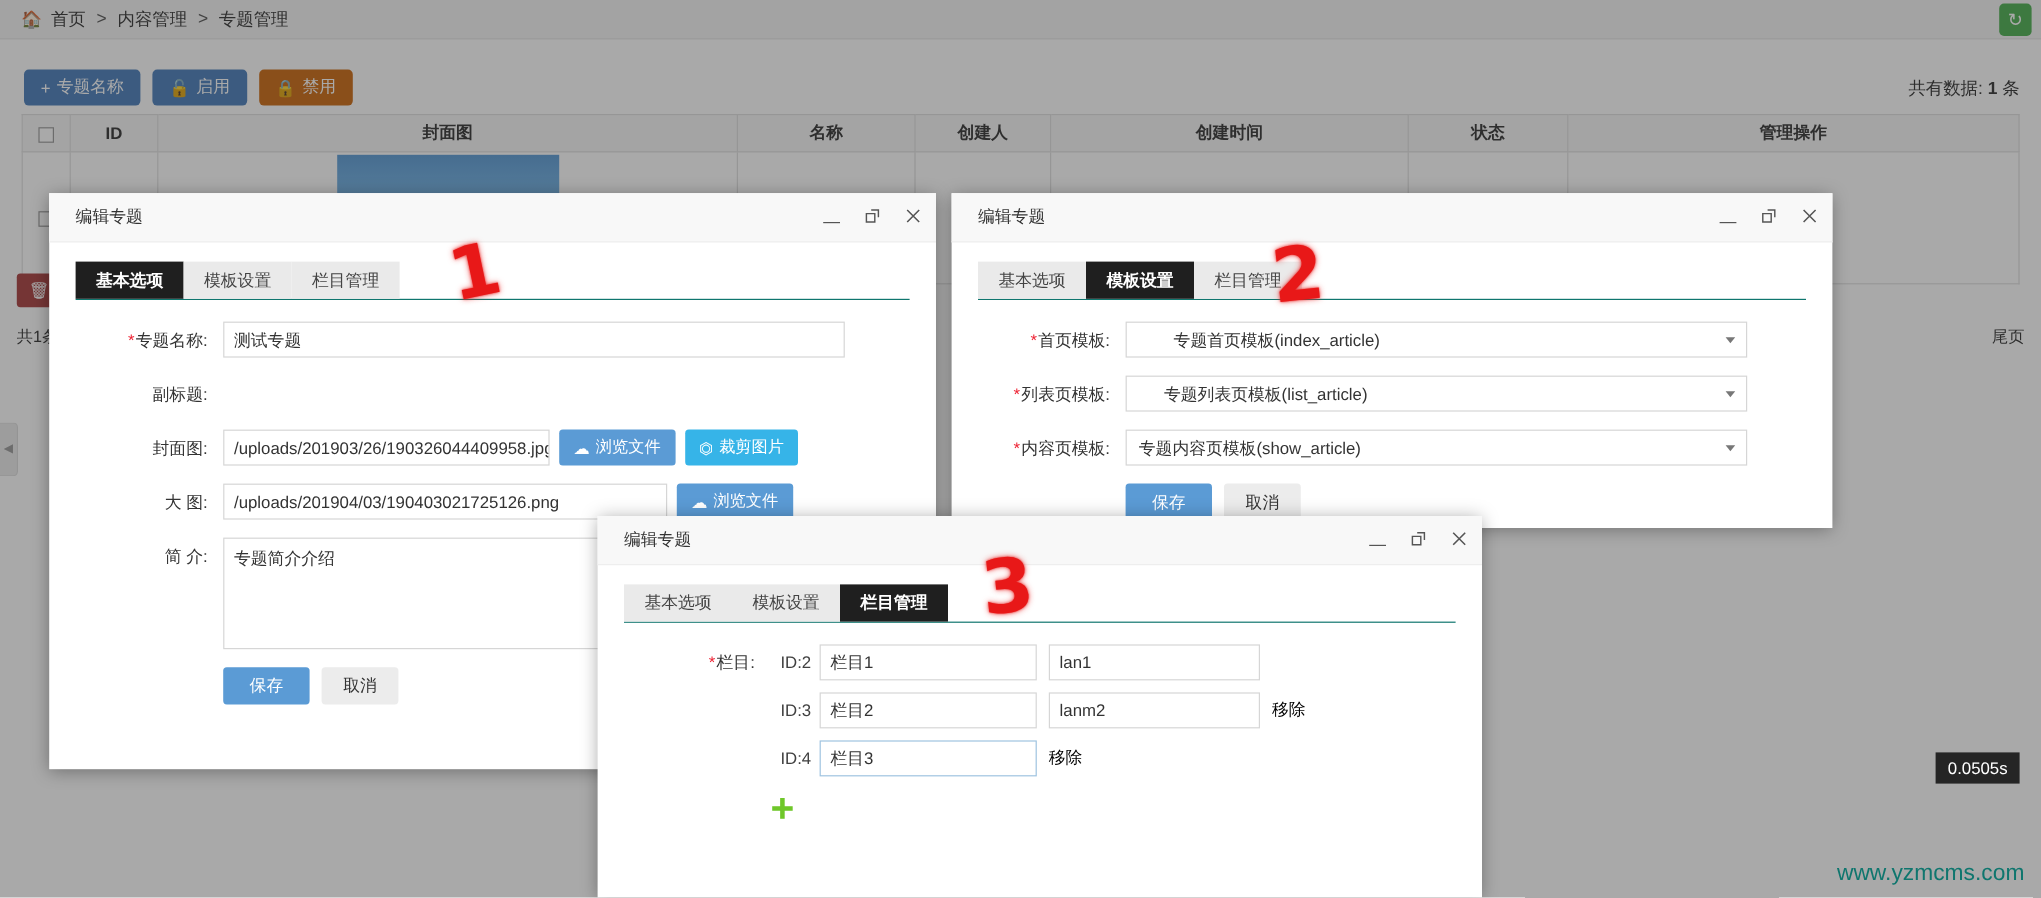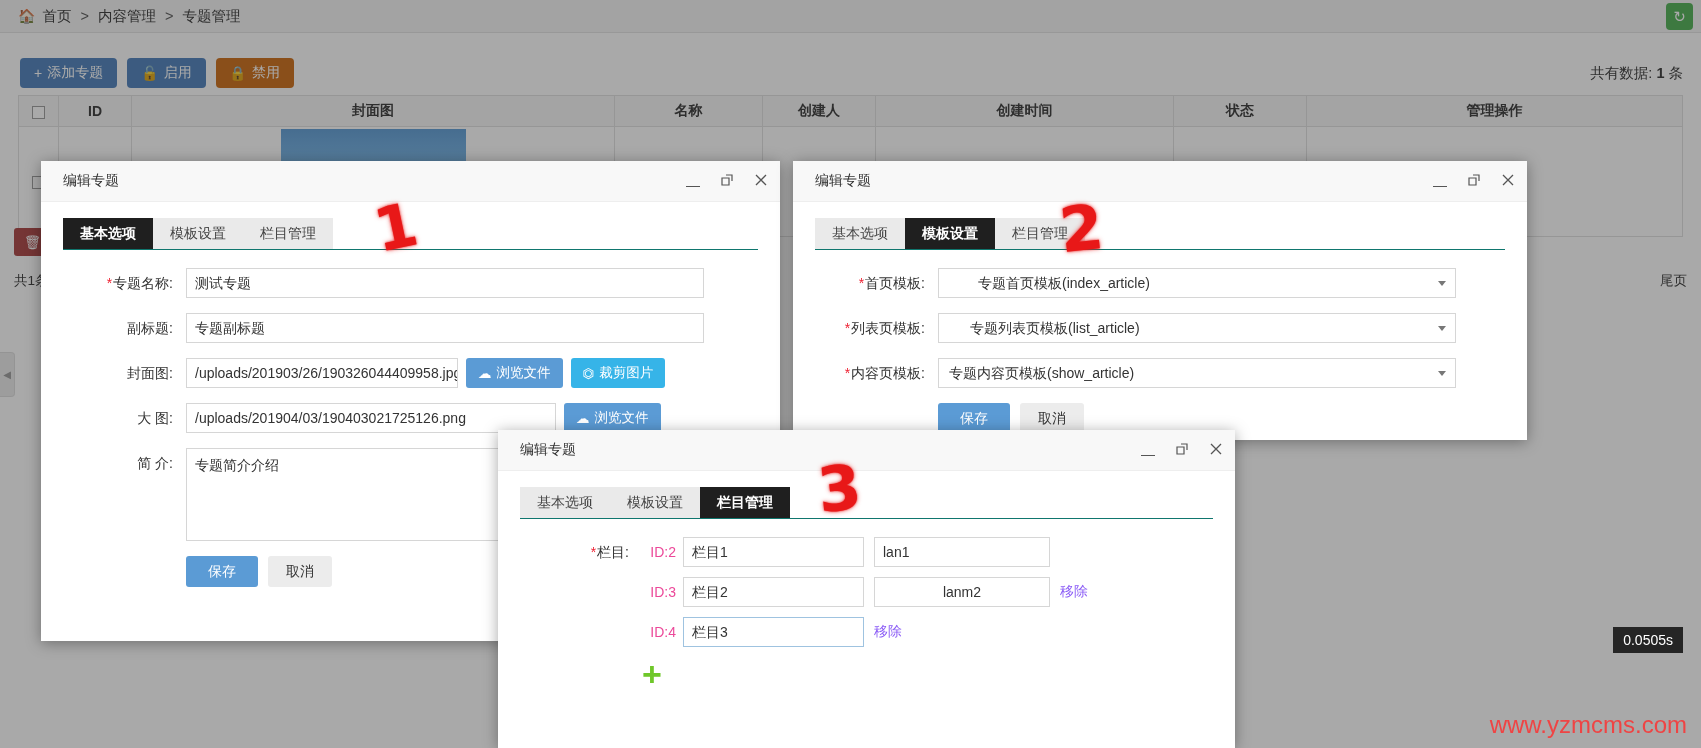--- a/index.html
+++ b/index.html
@@ -165,22 +165,22 @@
     display: inline-flex; align-items: center; gap: 5px;
     font-family: "Liberation Sans", sans-serif;
   }
   .blue { background: #5b9bd5; }
   .lightblue { background: #36b4e8; }
   .save-btn { background: #5b9bd5; color:#fff; border:none; border-radius:3px; height:31px; padding:0 22px; font-size:14px; cursor:pointer; font-family:"Liberation Sans", sans-serif; }
   .cancel-btn { background: #ececec; color:#333; border:none; border-radius:3px; height:31px; padding:0 18px; font-size:14px; cursor:pointer; font-family:"Liberation Sans", sans-serif; }
 
   .col-rows { }
   .col-row { display: flex; align-items: center; margin-bottom: 10px; }
-  .col-id { width: 34px; text-align: right; font-size: 14px; color: #ec4899; margin-right: 7px; }
-  .col-remove { margin-left: 10px; font-size: 14px; color: #8b5cf6; cursor: pointer; }
+  .col-id { width: 34px; text-align: right; font-size: 14px; color: #404040; margin-right: 7px; }
+  .col-remove { margin-left: 10px; font-size: 14px; color: #000000; cursor: pointer; }
   .plus-add {
     margin-left: 150px; font-size: 34px; color: #6fc72a; line-height: 1;
     cursor: pointer; font-weight: bold;
   }
 
   
   .annot {
     position: absolute; z-index: 60;
     color: #e81818; font-weight: bold;
     font-family: "DejaVu Sans", sans-serif;
@@ -188,21 +188,21 @@
     text-shadow: 0 0 5px rgba(232,24,24,0.65), 0 0 2px rgba(232,24,24,0.9);
   }
 
   .timing-badge {
     position: absolute; right: 18px; bottom: 95px;
     background: #252525; color: #fff; font-size: 14px;
     padding: 5px 10px; z-index: 70;
   }
   .watermark {
     position: absolute; right: 14px; bottom: 9px;
-    color: #ef4444; font-size: 24px; z-index: 70;
+    color: #0f766e; font-size: 19px; z-index: 70;
     font-family: "Liberation Sans", sans-serif;
   }
 </style>
 </head>
 <body>
 
 <div id="app">
 
   <div class="page-bg">
 
@@ -214,21 +214,21 @@
       <span class="breadcrumb-sep">&gt;</span>
       <span>专题管理</span>
     </div>
 
     <div class="refresh-btn">↻</div>
 
     <div class="toolbar">
       <div class="btn-row">
         <button class="btn btn-primary">
           <span>+</span>
-          <span>添加专题</span>
+          <span>专题名称</span>
         </button>
         <button class="btn btn-secondary">
           <span>🔓</span>
           <span>启用</span>
         </button>
         <button class="btn btn-warning">
           <span>🔒</span>
           <span>禁用</span>
         </button>
       </div>
@@ -316,21 +316,20 @@
       <div class="form">
         <div class="form-row">
           <div class="form-label">
             <span class="req">*</span><span>专题名称:</span>
           </div>
           <div class="inp" style="width:518px;">测试专题</div>
         </div>
 
         <div class="form-row">
           <div class="form-label">副标题:</div>
-          <div class="inp" style="width:518px;">专题副标题</div>
         </div>
 
         <div class="form-row">
           <div class="form-label">封面图:</div>
           <div class="inp" style="width:272px;">/uploads/201903/26/190326044409958.jpg</div>
           <button class="sm-btn blue" style="margin-left:8px;">
             <span>☁</span>
             <span>浏览文件</span>
           </button>
           <button class="sm-btn lightblue" style="margin-left:8px;">
@@ -458,21 +457,21 @@
           <div class="col-rows">
             <div class="col-row">
               <div class="col-id">ID:2</div>
               <div class="inp" style="width:181px;">栏目1</div>
               <div class="inp" style="width:176px; margin-left:10px;">lan1</div>
               <div class="col-remove"></div>
             </div>
             <div class="col-row">
               <div class="col-id">ID:3</div>
               <div class="inp" style="width:181px;">栏目2</div>
-              <div class="inp" style="width:176px; margin-left:10px;text-align:center;">lanm2</div>
+              <div class="inp" style="width:176px; margin-left:10px;">lanm2</div>
               <div class="col-remove">移除</div>
             </div>
             <div class="col-row">
               <div class="col-id">ID:4</div>
               <div class="inp" style="width:181px; border-color:#9fc3e0;">栏目3</div>
               <div class="col-remove">移除</div>
             </div>
             <div class="plus-add" style="margin-left:0;">+</div>
           </div>
         </div>

